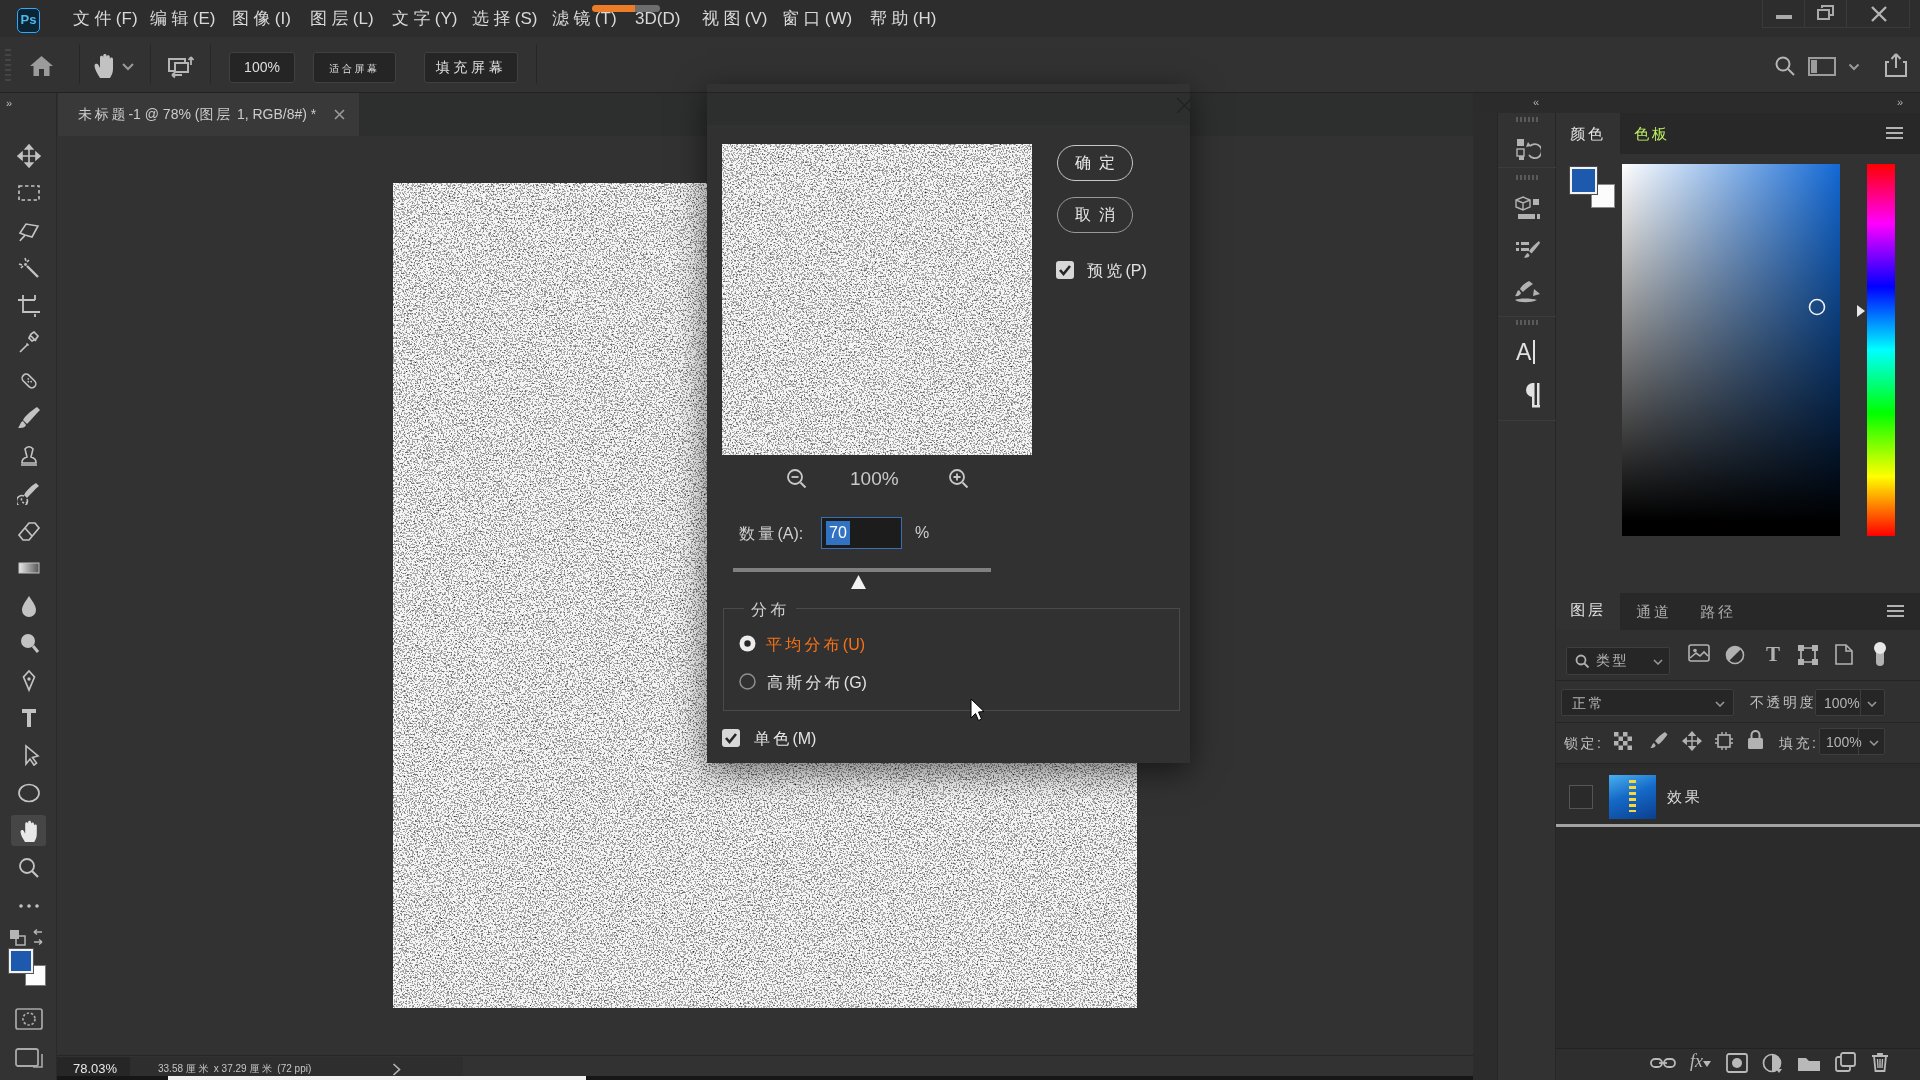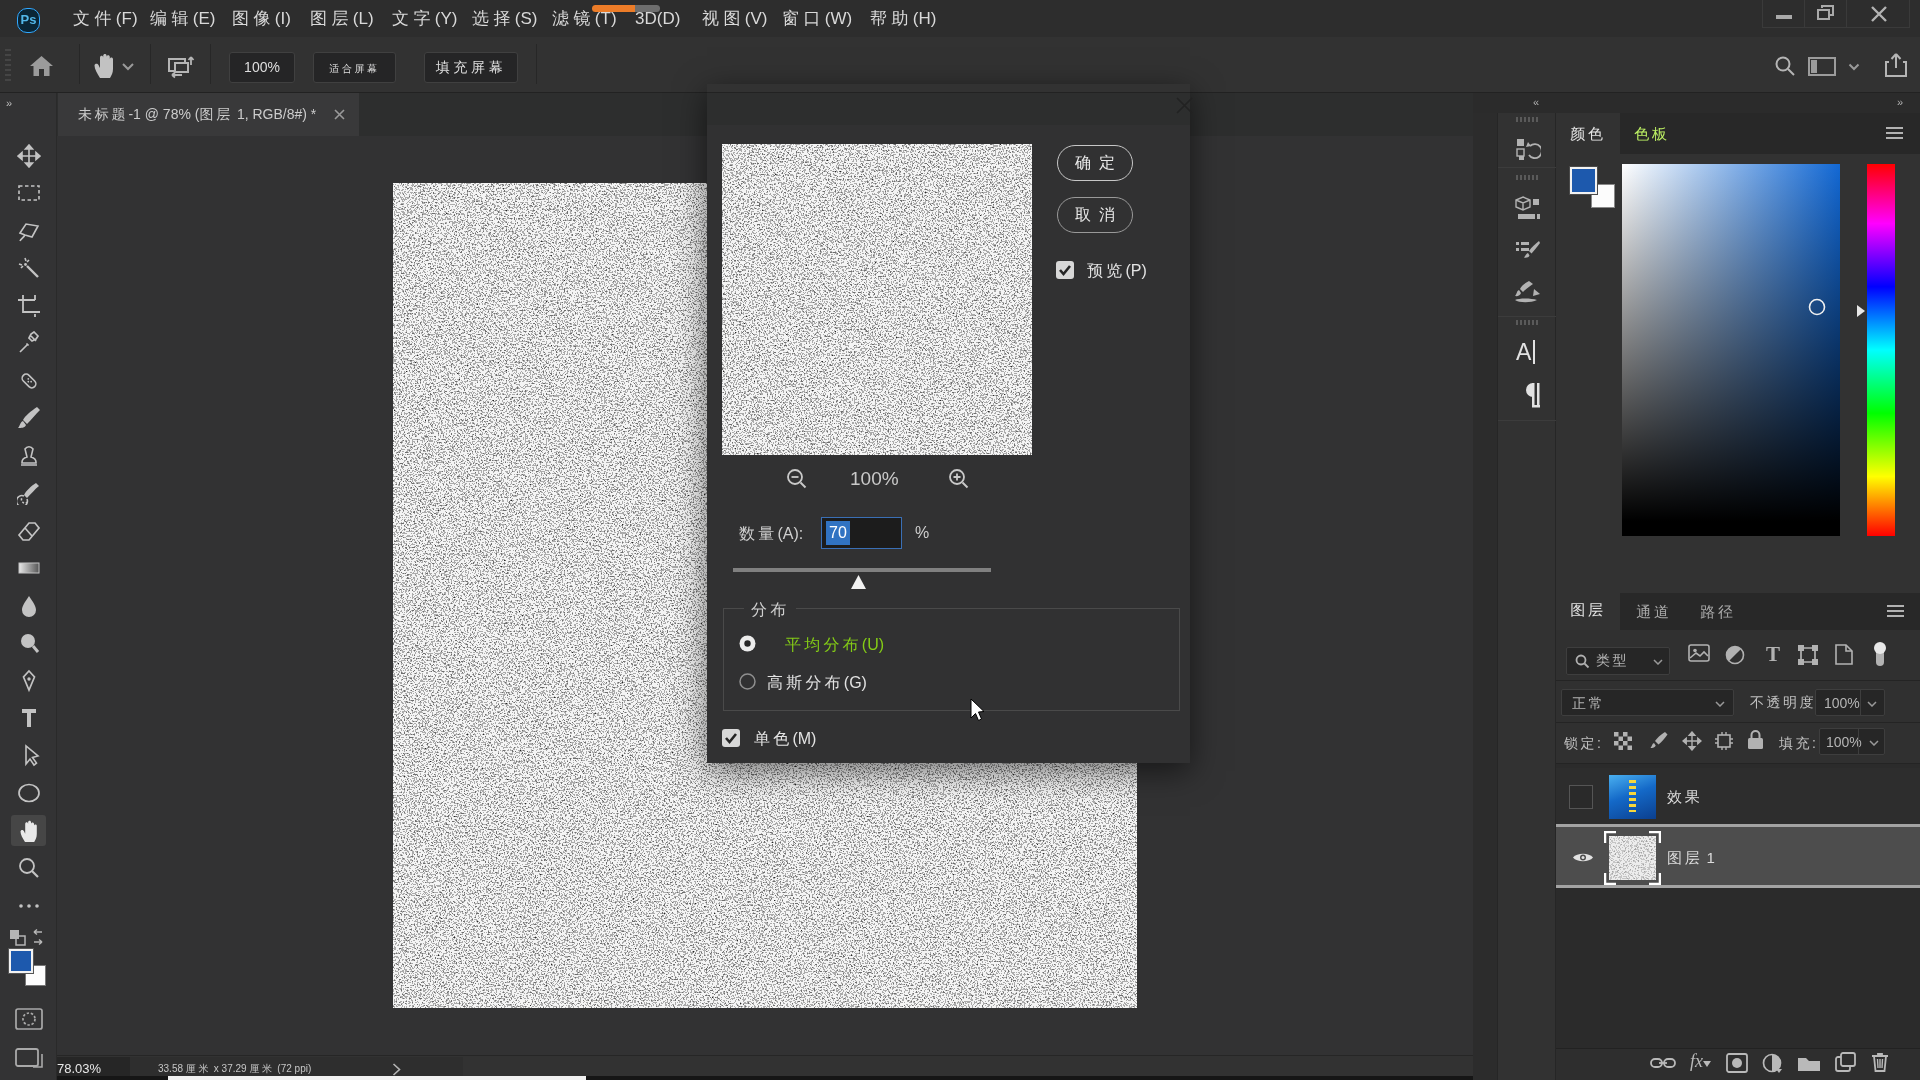--- a/index.html
+++ b/index.html
@@ -1,20 +1,20 @@
 <!DOCTYPE html>
 <html><head><meta charset="utf-8"><style>
 *{margin:0;padding:0;box-sizing:border-box}
 html,body{width:1920px;height:1080px;overflow:hidden;background:#323233}
 body{font-family:"Liberation Sans",sans-serif;position:relative}
 .abs{position:absolute}
 .c{letter-spacing:.26em}
 .menubar{left:0;top:0;width:1920px;height:37px;background:#2d2d2d}
 .mitem{position:absolute;top:0;height:37px;line-height:37px;font-size:17px;color:#d9d9d9;white-space:nowrap}
-.pslogo{position:absolute;left:17px;top:8px;width:23px;height:25px;background:#0a2636;border:1.5px solid #31a8ff;border-radius:10px;color:#53b7e8;font-size:13px;font-weight:bold;text-align:center;line-height:22px}
+.pslogo{position:absolute;left:17px;top:8px;width:23px;height:25px;background:#0a2636;border:1.5px solid #31a8ff;border-radius:5px;color:#53b7e8;font-size:13px;font-weight:bold;text-align:center;line-height:22px}
 .wbtn{position:absolute;top:0;width:42px;height:28px;color:#a9a9a9}
 .optionsbar{left:0;top:37px;width:1920px;height:56px;background:#323232;border-bottom:1px solid #222}
 .osep{position:absolute;top:7px;width:1px;height:40px;background:#272727}
 .obtn{position:absolute;top:15px;height:31px;background:#252526;border:1px solid #404040;border-radius:3px;color:#dedede;font-size:14px;text-align:center;line-height:29px}
 .toolbar{left:0;top:93px;width:57px;height:987px;background:#333334;border-right:1px solid #2a2a2a}
 .tool{position:absolute;left:11px;width:35px;height:31px;display:flex;align-items:center;justify-content:center}
 .tabbar{left:57px;top:93px;width:1416px;height:43px;background:#2d2e2e}
 .dtab{position:absolute;left:1px;top:0;width:301px;height:43px;background:#39393a;color:#cccccc;font-size:14px;line-height:43px;padding-left:20px}
 .canvas{left:57px;top:136px;width:1416px;height:919px;background:#323233}
 .statusbar{left:57px;top:1055px;width:1416px;height:25px;background:#323232;border-top:1px solid #262626}
@@ -280,21 +280,21 @@
    <feColorMatrix type="matrix" values="0 0 0 0 0  0 0 0 0 0  0 0 0 0 0  -1.6 0 0 0 1.0"></feColorMatrix>
    <feComponentTransfer>
           <feFuncA type="discrete" tableValues="0 0.3 0.55 0.85"></feFuncA>
         </feComponentTransfer>
   </filter>
  </defs>
  <rect width="100%" height="100%" fill="#f4f4f4"></rect>
  <rect width="100%" height="100%" filter="url(#nf)"></rect>
 </svg>
 <div class="abs statusbar">
- <div class="abs" style="left:0;top:1px;width:73px;height:24px;background:#262626;color:#e8e8e8;font-size:13px;line-height:24px;">78.03%</div>
+ <div class="abs" style="left:0;top:1px;width:73px;height:24px;background:#262626;color:#e8e8e8;font-size:13px;line-height:24px;padding-left:16px">78.03%</div>
  <div class="abs" style="left:73px;top:1px;width:333px;height:24px;background:#2e2e2e;color:#c6c6c6;font-size:10px;line-height:24px;padding-left:28px">33.58 <span class="c">厘米</span> x 37.29 <span class="c">厘米</span> (72 ppi)</div>
  <svg class="abs" style="left:335px;top:7px" width="9" height="13">
       <path d="M1.5 1 L7.5 6.5 L1.5 12" fill="none" stroke="#b5b5b5" stroke-width="1.6"></path>
     </svg>
 </div>
 <div class="abs" style="left:57px;top:1076px;width:1416px;height:4px;background:#161616"></div>
 <div class="abs" style="left:168px;top:1076px;width:418px;height:4px;background:#f2f2f2"></div>
 
 <div class="abs rheader">
     <span style="position:absolute;left:60px;top:3px;font-size:11px">«</span>
@@ -504,37 +504,20 @@
     </div>
 
  <div class="lrow" style="top:651px;height:4px;border:none"></div>
  <div class="lrow" style="top:655px;height:59px;background:#2d2d2d">
   <div style="position:absolute;left:13px;top:17px;width:24px;height:24px;border:1px solid #555;background:#2a2a2a"></div>
   <div class="thumb" style="top:7px;background:linear-gradient(160deg,#4ab0f0 0%,#1469c8 45%,#0b3f8e 100%)">
         <div style="position:absolute;left:20px;top:5px;width:7px;height:32px;background:repeating-linear-gradient(to bottom,#f7d73c 0 3px,rgba(0,0,0,0) 3px 6px)"></div>
       </div>
   <div class="lname" style="top:20px"><span class="c" style="letter-spacing:.18em">效果</span></div>
  </div>
- <div class="lrow" style="top:714px;height:61px;background:#4d4d4d">
-  <svg class="eye" style="left:16px;top:23px" width="22" height="15">
-        <path d="M1 7.5 C5 2.5 17 2.5 21 7.5 C17 12.5 5 12.5 1 7.5 Z" fill="#e2e2e2"></path>
-        <circle cx="11" cy="7.5" r="3" fill="#4d4d4d"></circle>
-        <circle cx="11" cy="7.5" r="1.5" fill="#e2e2e2"></circle>
-      </svg>
-  <div class="thumb" style="top:9px;background:#e3e3e3">
-        <svg width="47" height="44">
-          <rect width="47" height="44" fill="#ececec"></rect>
-          <rect width="47" height="44" filter="url(#nf)" opacity="0.55"></rect>
-        </svg>
-        <svg style="position:absolute;left:-5px;top:-5px" width="57" height="54">
-          <path d="M1 12 V1 h11 M45 1 h11 v11 M56 42 v11 H45 M12 53 H1 V42" fill="none" stroke="#fff" stroke-width="2.5"></path>
-        </svg>
-      </div>
-  <div class="lname" style="top:22px"><span class="c" style="letter-spacing:.18em">图层</span> 1</div>
- </div>
  <div class="abs" style="left:0;top:935px;width:364px;height:32px;background:#2e2e2e;border-top:1px solid #222"></div>
  <svg class="abs" style="left:94px;top:941px" width="26" height="18">
       <g fill="none" stroke="#b9b9b9" stroke-width="1.8">
         <rect x="1" y="5" width="11" height="8" rx="4"></rect>
         <rect x="14" y="5" width="11" height="8" rx="4"></rect>
         <path d="M9 9 h8"></path>
       </g>
     </svg>
  <div class="abs" style="left:134px;top:938px;color:#b9b9b9;font-size:18px;font-style:italic;font-family:'Liberation Serif',serif">fx<svg style="display:inline-block" width="8" height="6">
         <path d="M0 0 h8 L4 6 Z" fill="#b9b9b9"></path>
@@ -589,21 +572,21 @@
  <div class="abs" style="left:26px;top:484px;width:258px;height:4px;background:#808080"></div>
  <svg class="abs" style="left:143px;top:490px" width="17" height="16">
       <path d="M8.5 1 L16 15 H1 Z" fill="#f2f2f2"></path>
     </svg>
  <div class="abs" style="left:16px;top:524px;width:457px;height:103px;border:1px solid #4a4a4a"></div>
  <div class="dlab" style="left:37px;top:516px;background:#313132;padding:0 7px"><span class="c" style="letter-spacing:.2em">分布</span></div>
  <svg class="abs" style="left:32px;top:551px" width="17" height="17">
       <circle cx="8.5" cy="8.5" r="8" fill="#ececec"></circle>
       <circle cx="8.5" cy="8.5" r="3.2" fill="#262626"></circle>
     </svg>
- <div class="dlab" style="left:78px;top:551px;color:#84cc16"><span class="c" style="letter-spacing:.2em">平均分布</span>(U)</div>
+ <div class="dlab" style="left:59px;top:551px;color:#f97316"><span class="c" style="letter-spacing:.2em">平均分布</span>(U)</div>
  <svg class="abs" style="left:32px;top:589px" width="17" height="17">
       <circle cx="8.5" cy="8.5" r="7.5" fill="none" stroke="#8f8f8f" stroke-width="1.5"></circle>
     </svg>
  <div class="dlab" style="left:60px;top:589px;color:#e3e3e3"><span class="c" style="letter-spacing:.2em">高斯分布</span>(G)</div>
  <div class="chk" style="left:15px;top:645px">
       <svg width="18" height="18">
         <path d="M4 9 l3.5 4 L14 5" fill="none" stroke="#262626" stroke-width="2.6"></path>
       </svg>
     </div>
  <div class="dlab" style="left:47px;top:645px;color:#e3e3e3"><span class="c" style="letter-spacing:.2em">单色</span>(M)</div>

